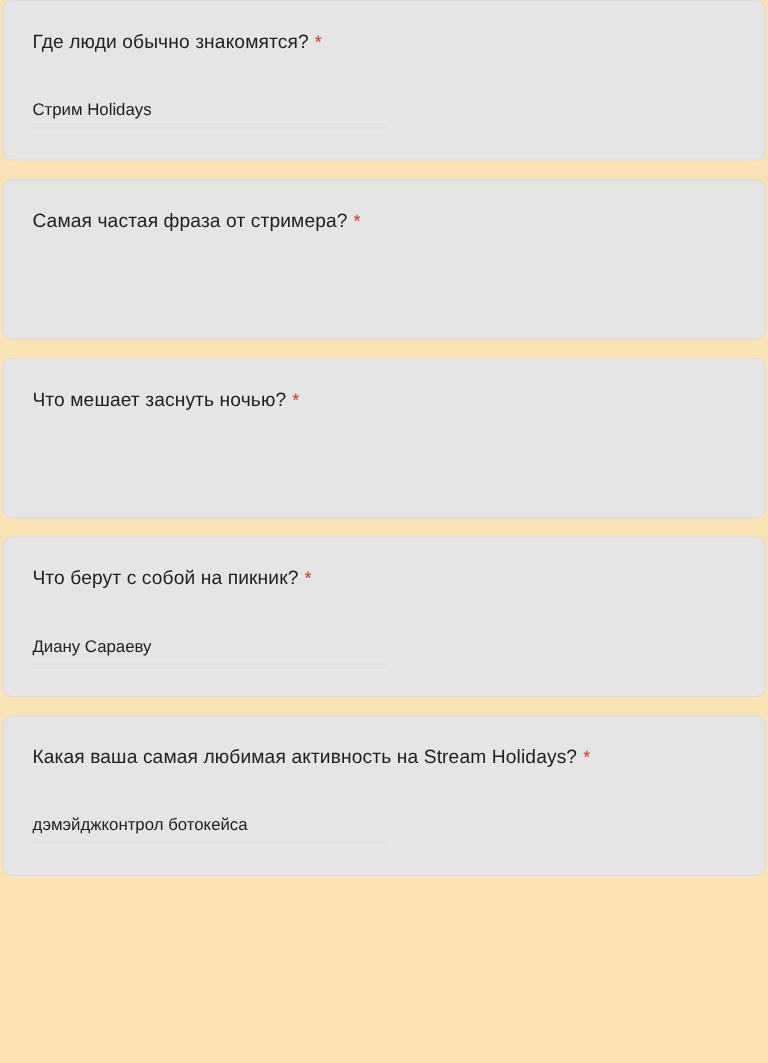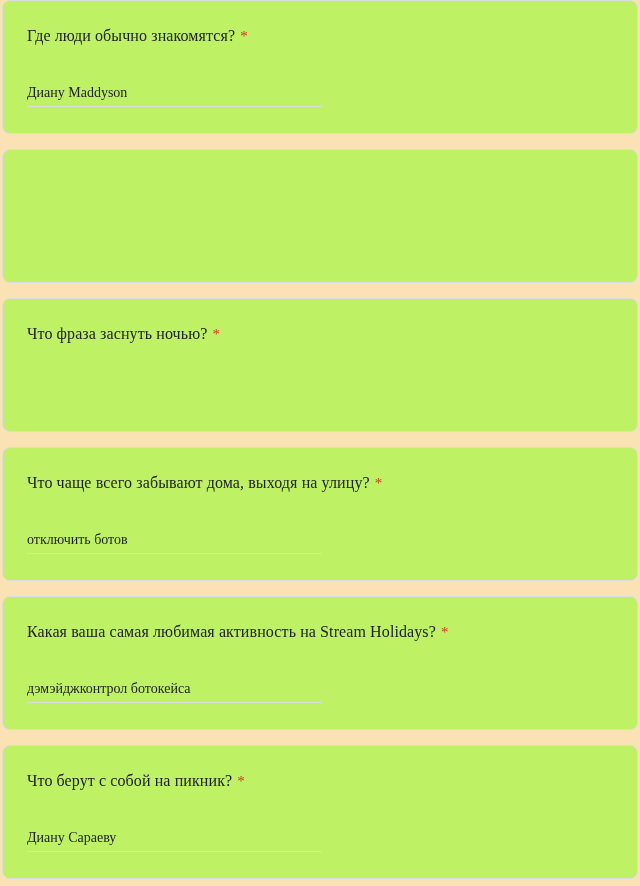--- a/index.html
+++ b/index.html
@@ -9,27 +9,26 @@
     overflow: hidden;
     font-family: "Liberation Sans", "DejaVu Sans", sans-serif;
   }
   body { background: #fbe2b4; }
   .form-page {
     width: 640px;
     height: 886px;
     overflow: hidden;
   }
   .card {
-    background: #bef264;
+    background: #e5e5e5;
     border: 1px solid #dadce0;
     border-radius: 8px;
     margin: 0 2px 15px 2px;
     height: 134px;
     padding: 25px 24px 0 24px;
-    font-family: Liberation Serif, serif;
   }
   .question {
     font-size: 16px;
     line-height: 20px;
     color: #202124;
     letter-spacing: 0.1px;
   }
   .required {
     color: #d93025;
     margin-left: 5px;
@@ -53,53 +52,48 @@
 </head>
 <body>
 
 <div class="form-page">
   <div id="card-list">
   <div class="card">
     <div class="question">
       <span>Где люди обычно знакомятся?</span><span class="required">*</span>
     </div>
     <div class="answer">
-      <span class="answer-text">Диану Maddyson</span>
-    </div>
-  </div>
-
-  <div class="card">
-  </div>
-
-  <div class="card">
-    <div class="question">
-      <span>Что фраза заснуть ночью?</span><span class="required">*</span>
+      <span class="answer-text">Стрим Holidays</span>
     </div>
   </div>
 
   <div class="card">
     <div class="question">
-      <span>Что чаще всего забывают дома, выходя на улицу?</span><span class="required">*</span>
+      <span>Самая частая фраза от стримера?</span><span class="required">*</span>
+    </div>
+  </div>
+
+  <div class="card">
+    <div class="question">
+      <span>Что мешает заснуть ночью?</span><span class="required">*</span>
+    </div>
+  </div>
+
+
+  <div class="card">
+    <div class="question">
+      <span>Что берут с собой на пикник?</span><span class="required">*</span>
     </div>
     <div class="answer">
-      <span class="answer-text">отключить ботов</span>
+      <span class="answer-text">Диану Сараеву</span>
     </div>
   </div>
 
   <div class="card">
     <div class="question">
       <span>Какая ваша самая любимая активность на Stream Holidays?</span><span class="required">*</span>
     </div>
     <div class="answer">
       <span class="answer-text">дэмэйджконтрол ботокейса</span>
     </div>
   </div>
-
-  <div class="card">
-    <div class="question">
-      <span>Что берут с собой на пикник?</span><span class="required">*</span>
-    </div>
-    <div class="answer">
-      <span class="answer-text">Диану Сараеву</span>
-    </div>
-  </div>
 </div>
 </div>
 
 </body></html>

